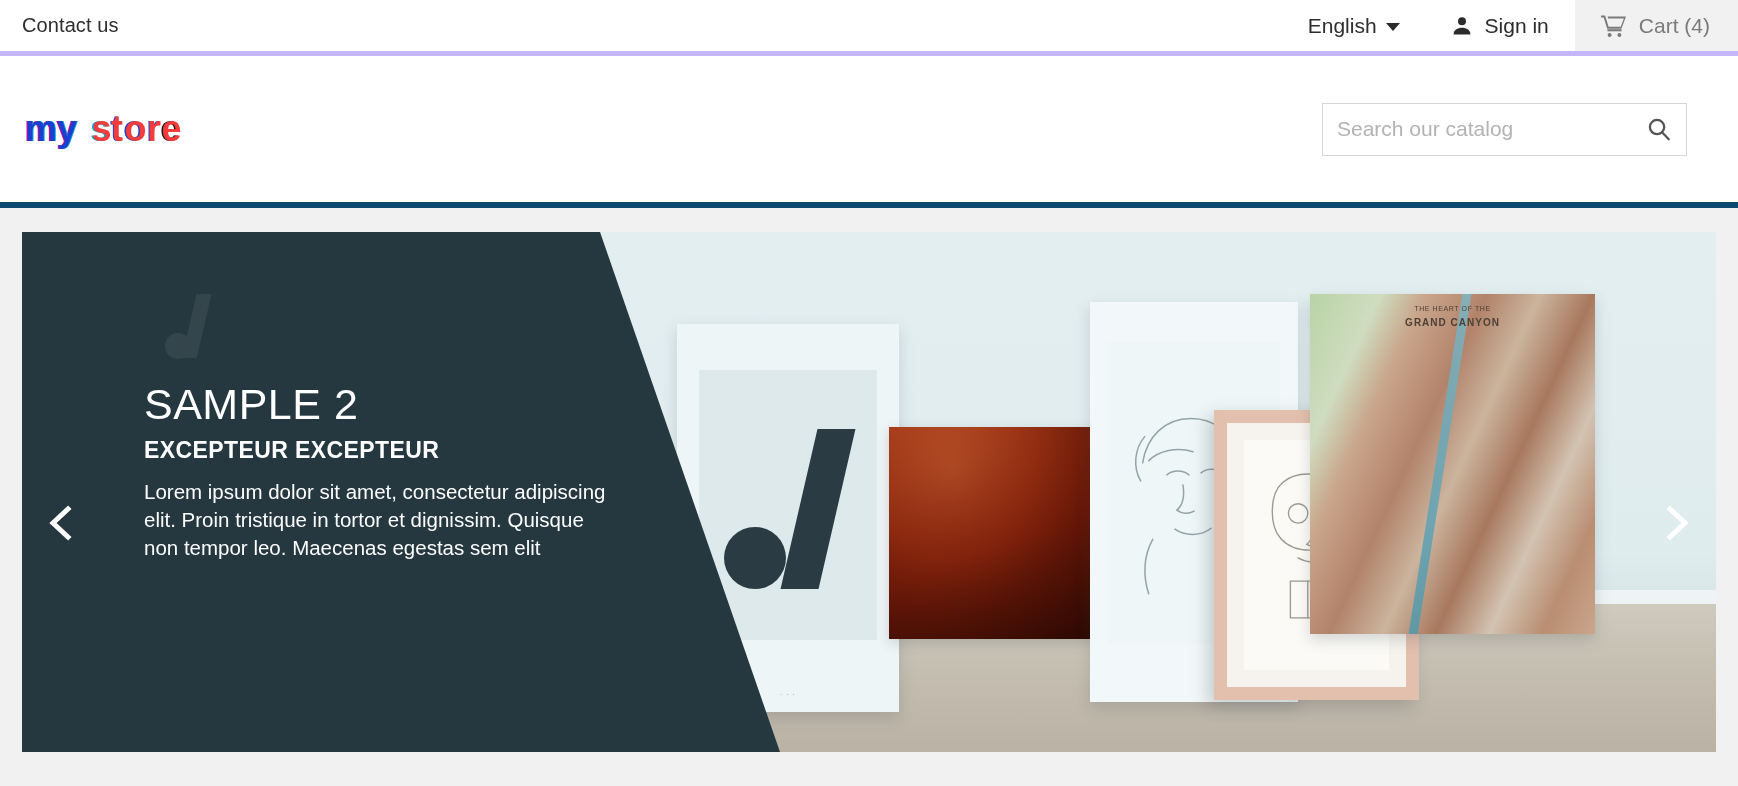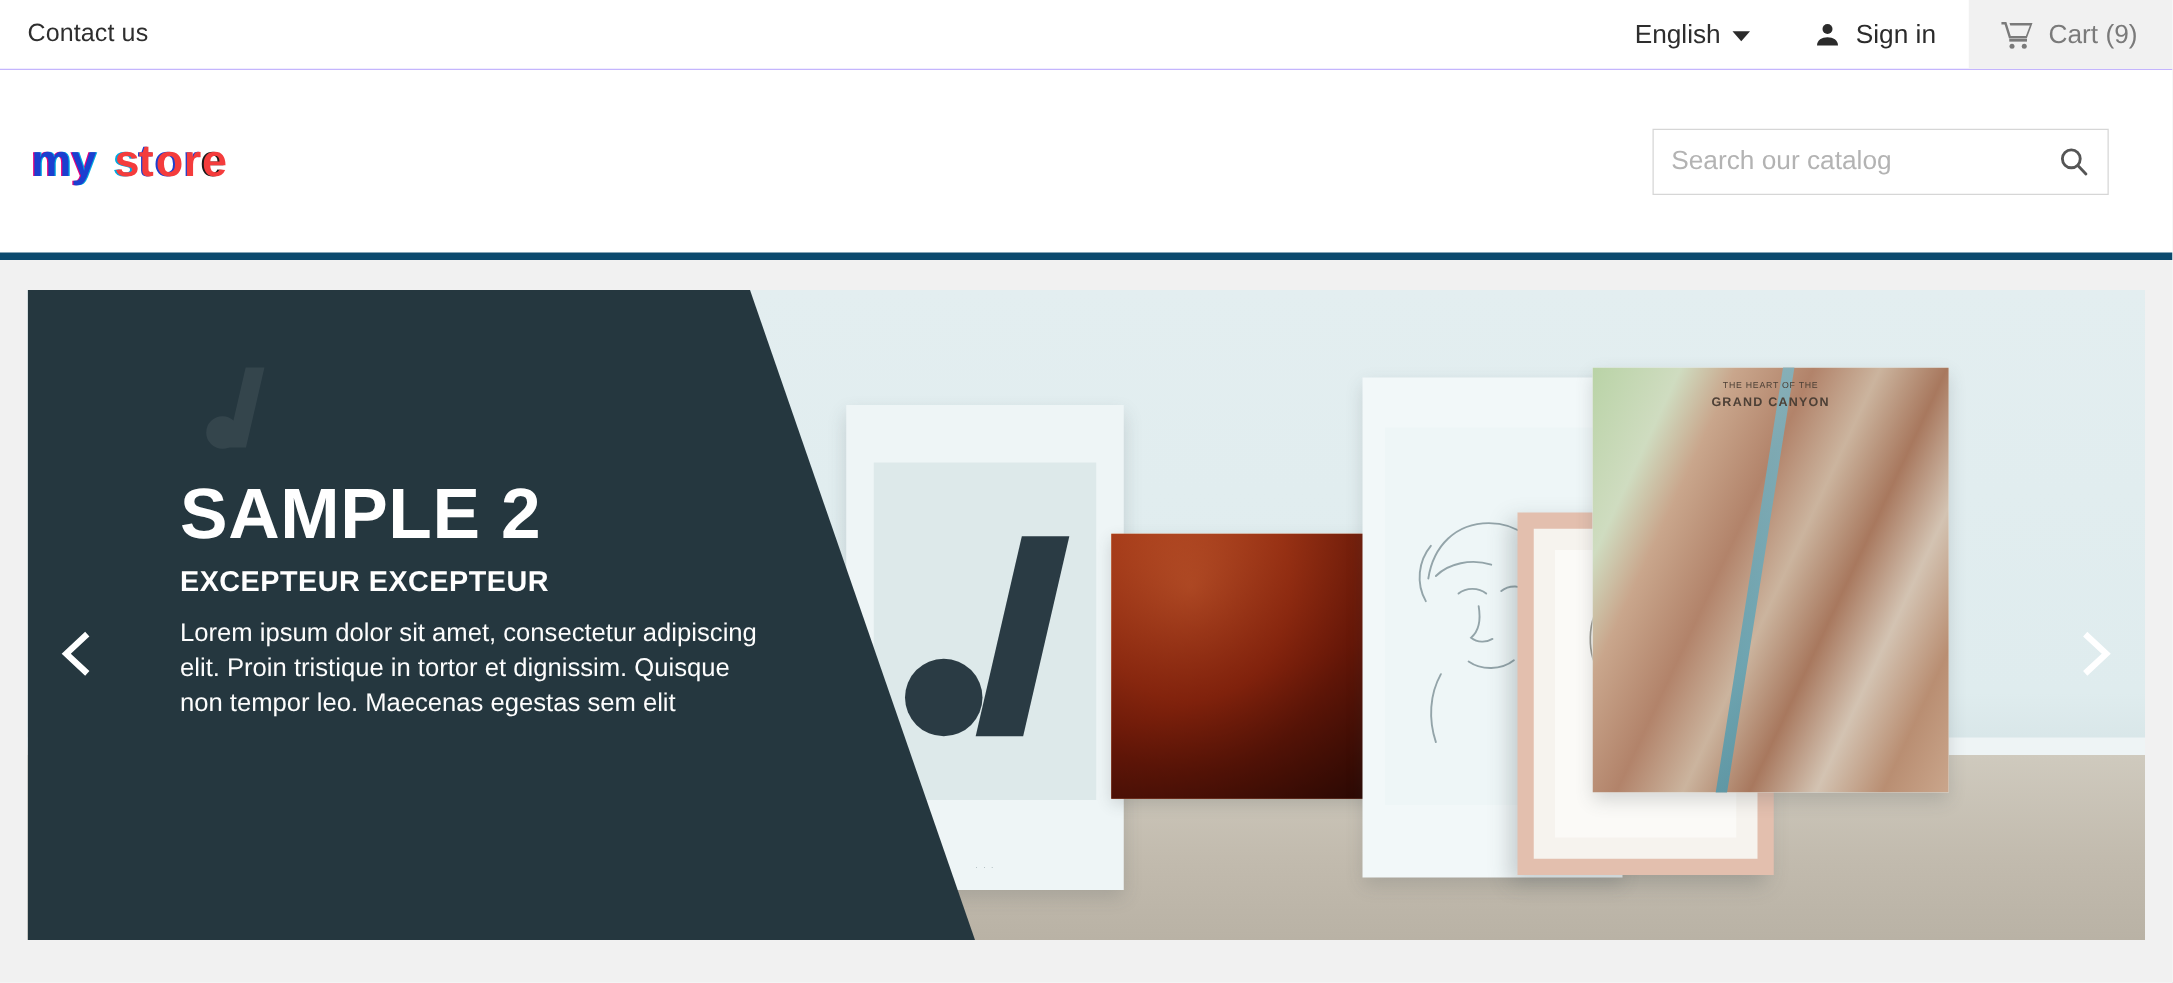--- a/index.html
+++ b/index.html
@@ -9,21 +9,21 @@
     width: 1738px; height: 786px;
     background: #fff;
     font-family: "Liberation Sans", sans-serif;
     overflow: hidden;
   }
 
   
   .topbar {
     position: relative;
     height: 56px;
-    border-bottom: 1px solid #c4b5fd;
+    border-bottom: 5px solid #c4b5fd;
     display: flex;
     align-items: stretch;
     background: #fff;
   }
   .topbar-left {
     display: flex; align-items: center;
     padding-left: 22px;
   }
   .contact-link {
     font-size: 20px; color: #2e2e2e; letter-spacing: .1px;
@@ -166,21 +166,21 @@
         background:#f2f8f9; box-shadow: 0 6px 14px rgba(60,70,75,.18); }
   .f3 .inner { position:absolute; left:18px; top:40px; right:18px; bottom:58px; background:#eef6f7; }
 
   
   .f4 { left: 1192px; top: 178px; width: 205px; height: 290px;
         background:#e3bfae; box-shadow: -6px 6px 16px rgba(60,70,75,.25); }
   .f4 .mat2 { position:absolute; left:13px; top:13px; right:13px; bottom:13px; background:#f6f3ee; }
   .f4 .inner { position:absolute; left:30px; top:30px; right:30px; bottom:30px; background:#fbfaf7; }
 
   
-  .f5 { left: 1252px; top: 62px; width: 285px; height: 340px;
+  .f5 { left: 1288px; top: 62px; width: 285px; height: 340px;
         background:#e9eee9; box-shadow: 0 6px 14px rgba(60,70,75,.2); overflow:hidden; }
   .f5 .map {
     position:absolute; inset:0;
     background:
       linear-gradient(115deg, #b9d3a6 0%, #cfdcc0 16%, #c9a68c 26%, #b2836a 40%,
                               #cbb49e 52%, #a8785e 64%, #d3c3b2 76%, #b98e72 88%, #caa68c 100%);
   }
   .f5 .river {
     position:absolute; left:44%; top:-5%; width:9px; height:112%;
     background: linear-gradient(180deg,#7fb6c4,#4e97ab);
@@ -202,21 +202,21 @@
   .watermark {
     position: absolute; left: 142px; top: 60px;
     width: 62px; height: 70px; opacity: .065;
   }
   .caption {
     position: absolute; left: 122px; top: 150px; width: 470px;
     color: #fff; z-index: 4;
   }
   .caption h2 {
     margin: 0 0 10px 0;
-    font-size: 57px; font-weight: bold; letter-spacing: .5px; line-height: 1.05;
+    font-size: 43px; font-weight: normal; letter-spacing: .5px; line-height: 1.05;
   }
   .caption h3 {
     margin: 0 0 14px 0;
     font-size: 23px; font-weight: bold; letter-spacing: .4px;
   }
   .caption p {
     margin: 0; font-size: 20.5px; line-height: 1.37; color: #fdfdfd;
   }
 
   .nav-arrow {
@@ -253,21 +253,21 @@
 
     <a class="cart" href="#">
       <span>
         <svg width="26" height="24" viewBox="0 0 26 24" fill="#7a7a7a" aria-hidden="true">
           <path d="M0 1.6h4.1l3.5 11.2h12.1l3.2-8.4H7.2l-.6-2H25l-4.6 12.4H6.2L2.7 3.6H0z"></path>
           <rect x="6.4" y="15.2" width="14.2" height="2.1"></rect>
           <circle cx="8.6" cy="21" r="2"></circle>
           <circle cx="18.4" cy="21" r="2"></circle>
         </svg>
       </span>
-      <span>Cart (9)</span>
+      <span>Cart (4)</span>
     </a>
   </div>
 </div>
 
 <div class="header">
 
   <a class="logo" href="#">
     <svg width="170" height="52" viewBox="0 0 170 52" aria-hidden="true">
       <g font-family="Liberation Sans, sans-serif" font-size="36" font-weight="bold">
         <text x="2" y="38" fill="#e6007e">my</text>

